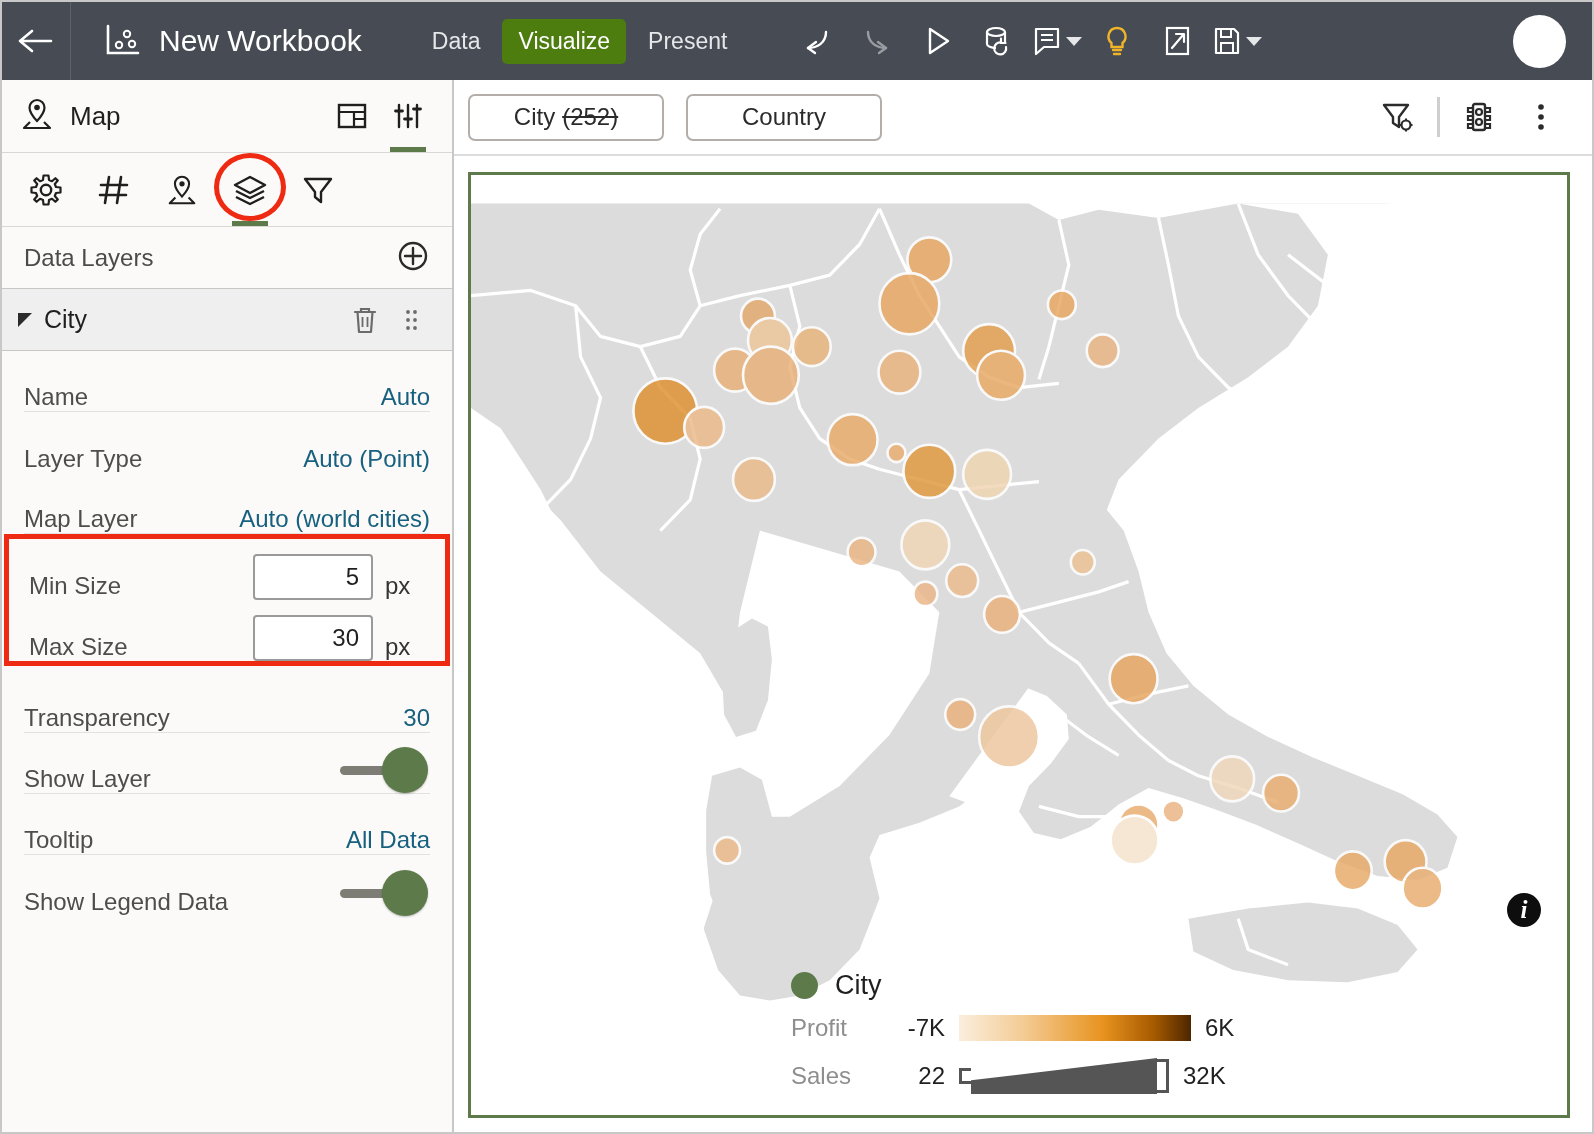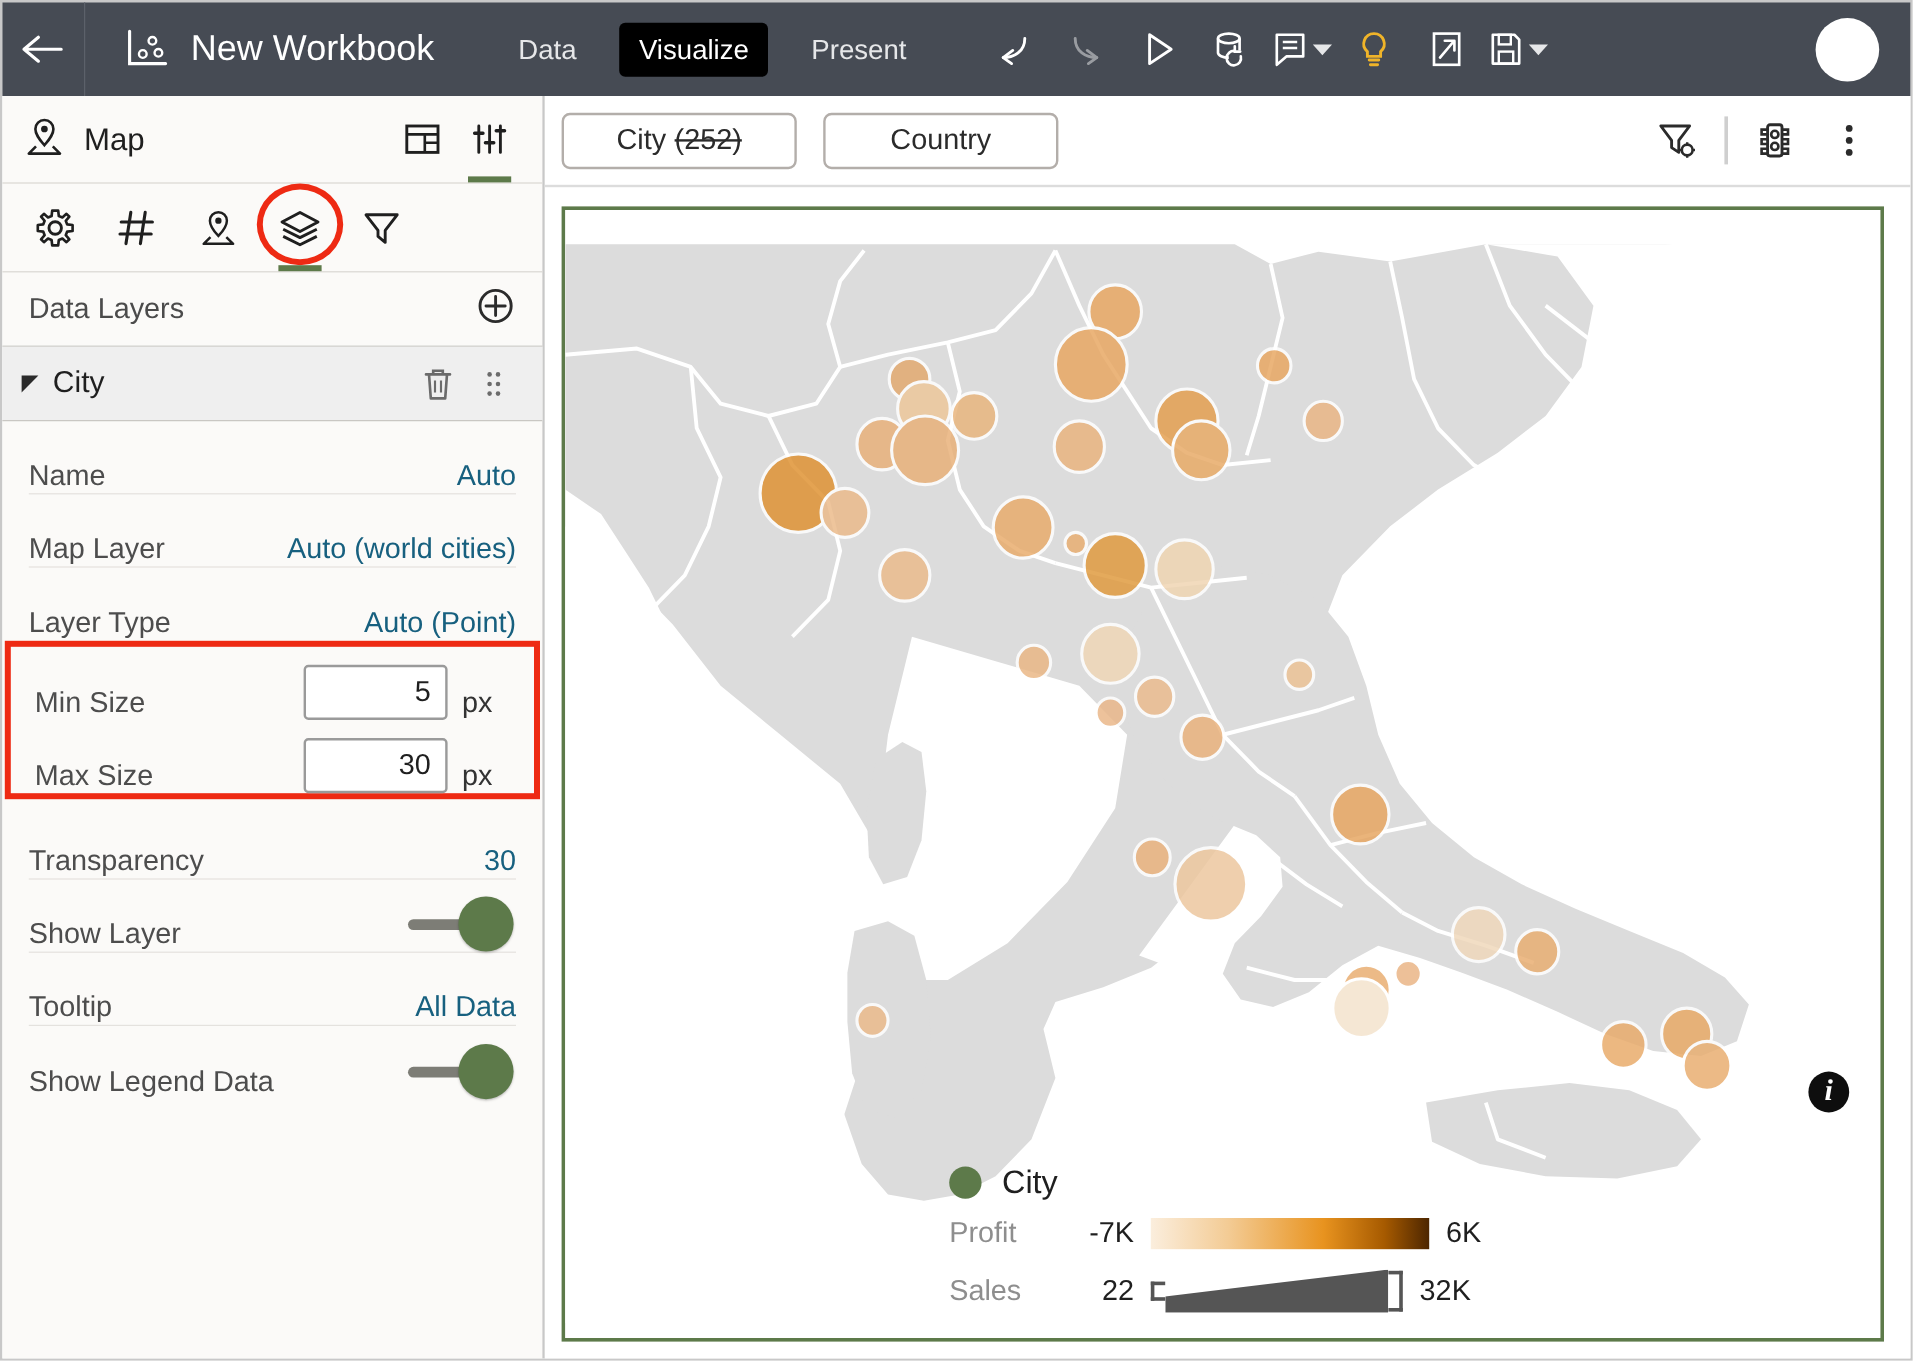--- a/index.html
+++ b/index.html
@@ -29,26 +29,26 @@
     cursor: pointer;
   }
   .topbar-divider {
     width: 1px; height: 78px; background: #5c616a;
   }
   .wb-icon { margin-left: 32px; display: flex; align-items: center; }
   .wb-title {
     font-size: 30px; color: #ffffff; margin-left: 18px;
     white-space: nowrap; font-weight: 400;
   }
-  .menu-items { display: flex; align-items: center; margin-left: 54px; gap: 20px; }
+  .menu-items { display: flex; align-items: center; margin-left: 54px; gap: 6px; }
   .menu-item {
     font-size: 23px; color: #e6e7e9; padding: 9px 16px;
     border-radius: 5px; cursor: pointer; white-space: nowrap;
   }
-  .menu-item.active { background: #000000; color: #ffffff; }
+  .menu-item.active { background: #4d7c0f; color: #ffffff; }
   .tool-icons { display: flex; align-items: center; margin-left: 44px; gap: 0px; }
   .tic {
     width: 60px; height: 78px;
     display: flex; align-items: center; justify-content: center;
     cursor: pointer;
   }
   .tic.dim svg { opacity: 0.45; }
   .caret-dn {
     width: 0; height: 0; margin-left: 4px;
     border-left: 8px solid transparent;
@@ -428,27 +428,27 @@
                 <circle cx="14" cy="23" r="1.9"></circle>
             </g>
           </svg>
         </span>
       </div>
 
       <div class="prop">
         <div class="prop-label">Name</div>
         <div class="prop-value">Auto</div>
       </div>
+      <div class="prop noline">
+        <div class="prop-label">Layer Type</div>
+        <div class="prop-value">Auto (Point)</div>
+      </div>
       <div class="prop">
         <div class="prop-label">Map Layer</div>
         <div class="prop-value">Auto (world cities)</div>
-      </div>
-      <div class="prop noline">
-        <div class="prop-label">Layer Type</div>
-        <div class="prop-value">Auto (Point)</div>
       </div>
 
       <div class="hl-box">
         <div class="prop noline">
           <div class="prop-label">Min Size</div>
           <div class="numfield">5</div>
           <div class="px-unit">px</div>
         </div>
         <div class="prop noline">
           <div class="prop-label">Max Size</div>

